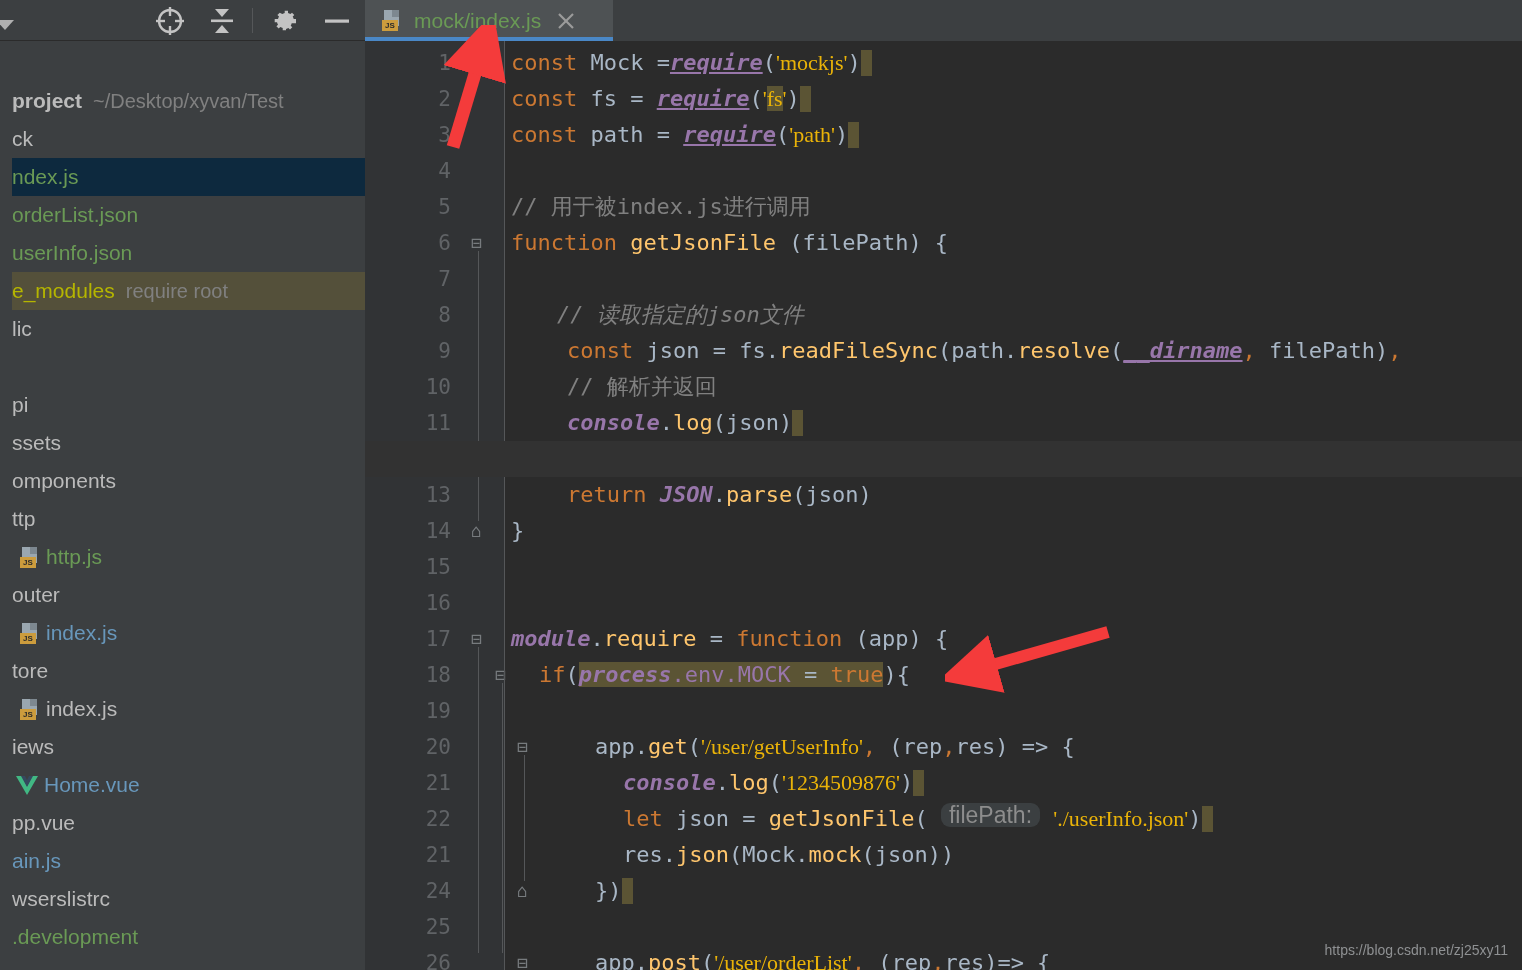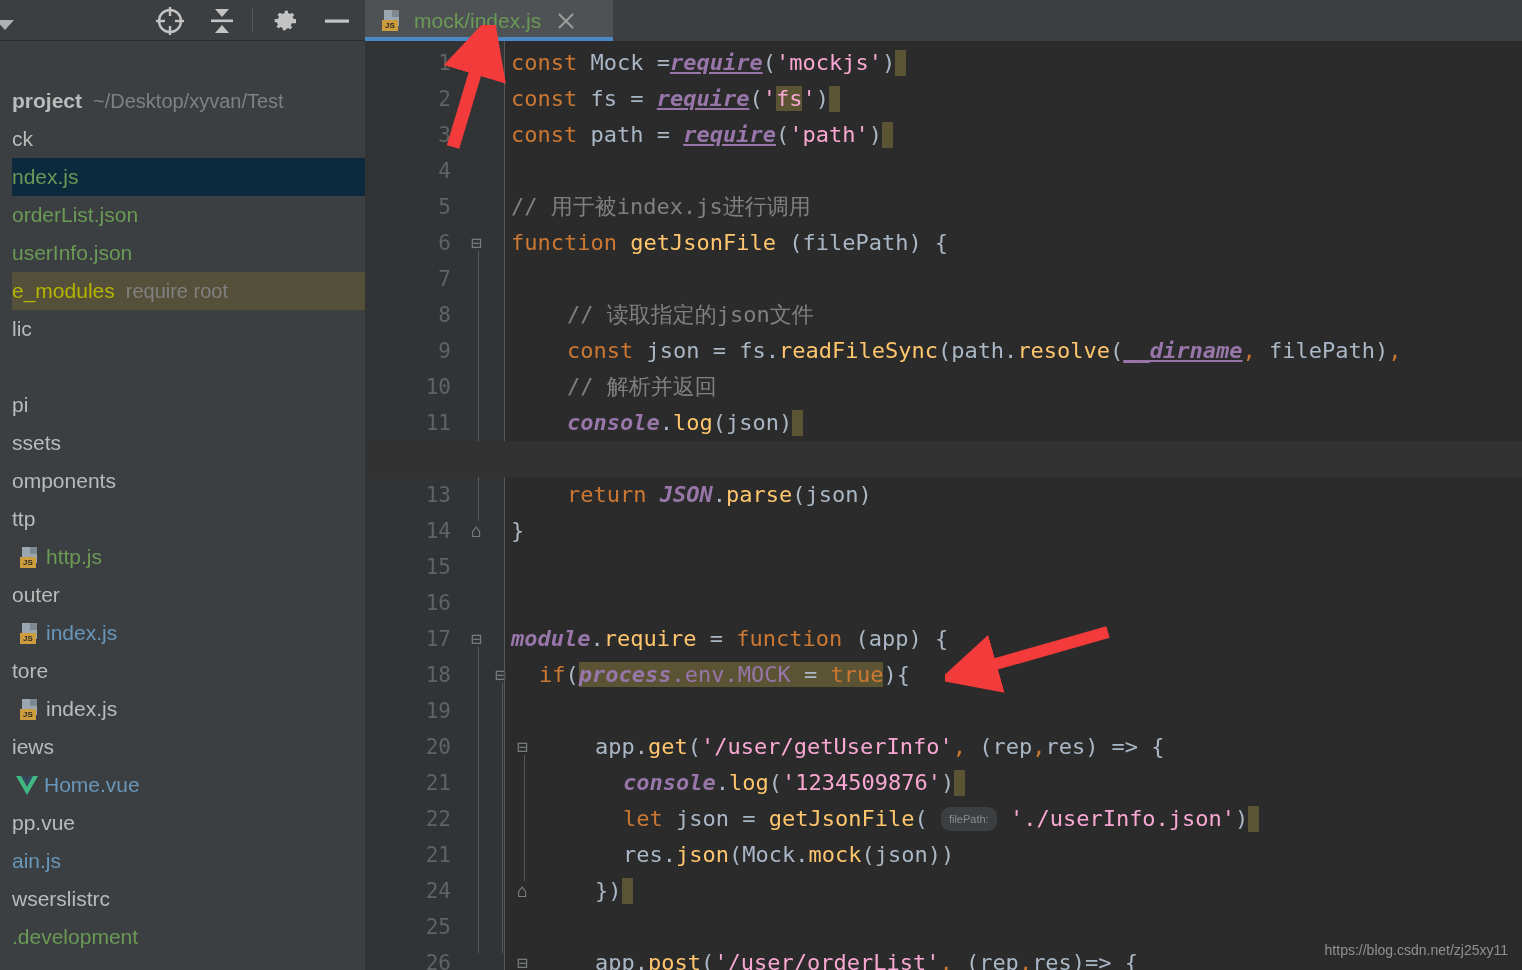--- a/index.html
+++ b/index.html
@@ -171,40 +171,40 @@
   }
   .cur-line-bg {
     position: absolute; left: 0;
     width: 1157px; height: 36px;
     background: #323232;
   }
 
   
   .kw    { color: #cc7832; }
   .fn    { color: #ffc66d; }
-  .str   { color: #f9a8d4; }
+  .str   { color: #eab308; font-family: Liberation Serif, serif; }
   .glob  { color: #9876aa; font-style: italic; font-weight: bold; }
   .globu { color: #9876aa; font-style: italic; font-weight: bold; text-decoration: underline; }
   .prop  { color: #9876aa; }
   .cmt   { color: #808080; }
   .plain { color: #a9b7c6; }
 
   .caretblock {
     display: inline-block;
     width: 11px; height: 26px;
     background: #5b5434;
     vertical-align: -6px;
   }
   .hl-olive { background: #5b5434; }
 
   .inlay {
     display: inline-block;
     background: #3b3f41;
     color: #8d8d8d;
-    font-size: 11px;
+    font-size: 23px;
     font-family: "Liberation Sans", sans-serif;
     border-radius: 9px;
     padding: 1px 8px;
     vertical-align: 3px;
     line-height: 22px;
   }
 
   .foldmark {
     position: absolute;
     font-family: "DejaVu Sans Mono", monospace;
@@ -451,21 +451,21 @@
           <div class="foldmark" style="top: 904px; left: 50px;">⊟</div>
         </div>
       <div id="gutter-edge"></div>
       <div id="code-body">
           <div class="cur-line-bg" style="top: 400px; left: -140px;"></div>
           <div class="codeline" style="top: 4px; left: 6px;"><span class="kw">const</span> <span class="plain">Mock =</span><span class="globu">require</span><span class="plain">(</span><span class="str">'mockjs'</span><span class="plain">)</span><span class="caretblock"></span></div>
           <div class="codeline" style="top: 76px; left: 6px;"><span class="kw">const</span> <span class="plain">path = </span><span class="globu">require</span><span class="plain">(</span><span class="str">'path'</span><span class="plain">)</span><span class="caretblock"></span></div>
           <div class="codeline" style="top: 40px; left: 6px;"><span class="kw">const</span> <span class="plain">fs = </span><span class="globu">require</span><span class="plain">(</span><span class="str">'</span><span class="str hl-olive">fs</span><span class="str">'</span><span class="plain">)</span><span class="caretblock"></span></div>
           <div class="codeline" style="top: 148px; left: 6px;"><span class="cmt">// 用于被index.js进行调用</span></div>
           <div class="codeline" style="top: 184px; left: 6px;"><span class="kw">function</span> <span class="fn">getJsonFile</span> <span class="plain">(filePath) {</span></div>
-          <div class="codeline" style="top: 256px; left: 62px;"><span class="cmt">// 读取指定的json文件</span></div>
+          <div class="codeline" style="top: 256px; left: 52px; font-style: italic;"><span class="cmt">// 读取指定的json文件</span></div>
           <div class="codeline" style="top: 292px; left: 62px;"><span class="kw">const</span> <span class="plain">json = fs.</span><span class="fn">readFileSync</span><span class="plain">(path.</span><span class="fn">resolve</span><span class="plain">(</span><span class="globu">__dirname</span><span class="kw">,</span> <span class="plain">filePath)</span><span class="kw">,</span></div>
           <div class="codeline" style="top: 328px; left: 62px;"><span class="cmt">// 解析并返回</span></div>
           <div class="codeline" style="top: 364px; left: 62px;"><span class="glob">console</span><span class="plain">.</span><span class="fn">log</span><span class="plain">(json)</span><span class="caretblock"></span></div>
           <div class="codeline" style="top: 436px; left: 62px;"><span class="kw">return</span> <span class="glob">JSON</span><span class="plain">.</span><span class="fn">parse</span><span class="plain">(json)</span></div>
           <div class="codeline" style="top: 472px; left: 6px;"><span class="plain">}</span></div>
           <div class="codeline" style="top: 580px; left: 6px;"><span class="glob">module</span><span class="plain">.</span><span class="fn">require</span><span class="plain"> = </span><span class="kw">function</span><span class="plain"> (app) {</span></div>
           <div class="codeline" style="top: 616px; left: 34px;"><span class="kw">if</span><span class="plain">(</span><span class="hl-olive"><span class="glob">process</span><span class="prop">.env</span><span class="prop">.MOCK</span><span class="plain"> = </span><span class="kw">true</span></span><span class="plain">){</span></div>
           <div class="codeline" style="top: 688px; left: 90px;"><span class="plain">app.</span><span class="fn">get</span><span class="plain">(</span><span class="str">'/user/getUserInfo'</span><span class="kw">,</span><span class="plain"> (rep</span><span class="kw">,</span><span class="plain">res) =&gt; {</span></div>
           <div class="codeline" style="top: 724px; left: 118px;"><span class="glob">console</span><span class="plain">.</span><span class="fn">log</span><span class="plain">(</span><span class="str">'1234509876'</span><span class="plain">)</span><span class="caretblock"></span></div>
           <div class="codeline" style="top: 760px; left: 118px;"><span class="kw">let</span> <span class="plain">json = </span><span class="fn">getJsonFile</span><span class="plain">( </span><span class="inlay">filePath:</span><span class="plain"> </span><span class="str">'./userInfo.json'</span><span class="plain">)</span><span class="caretblock"></span></div>

